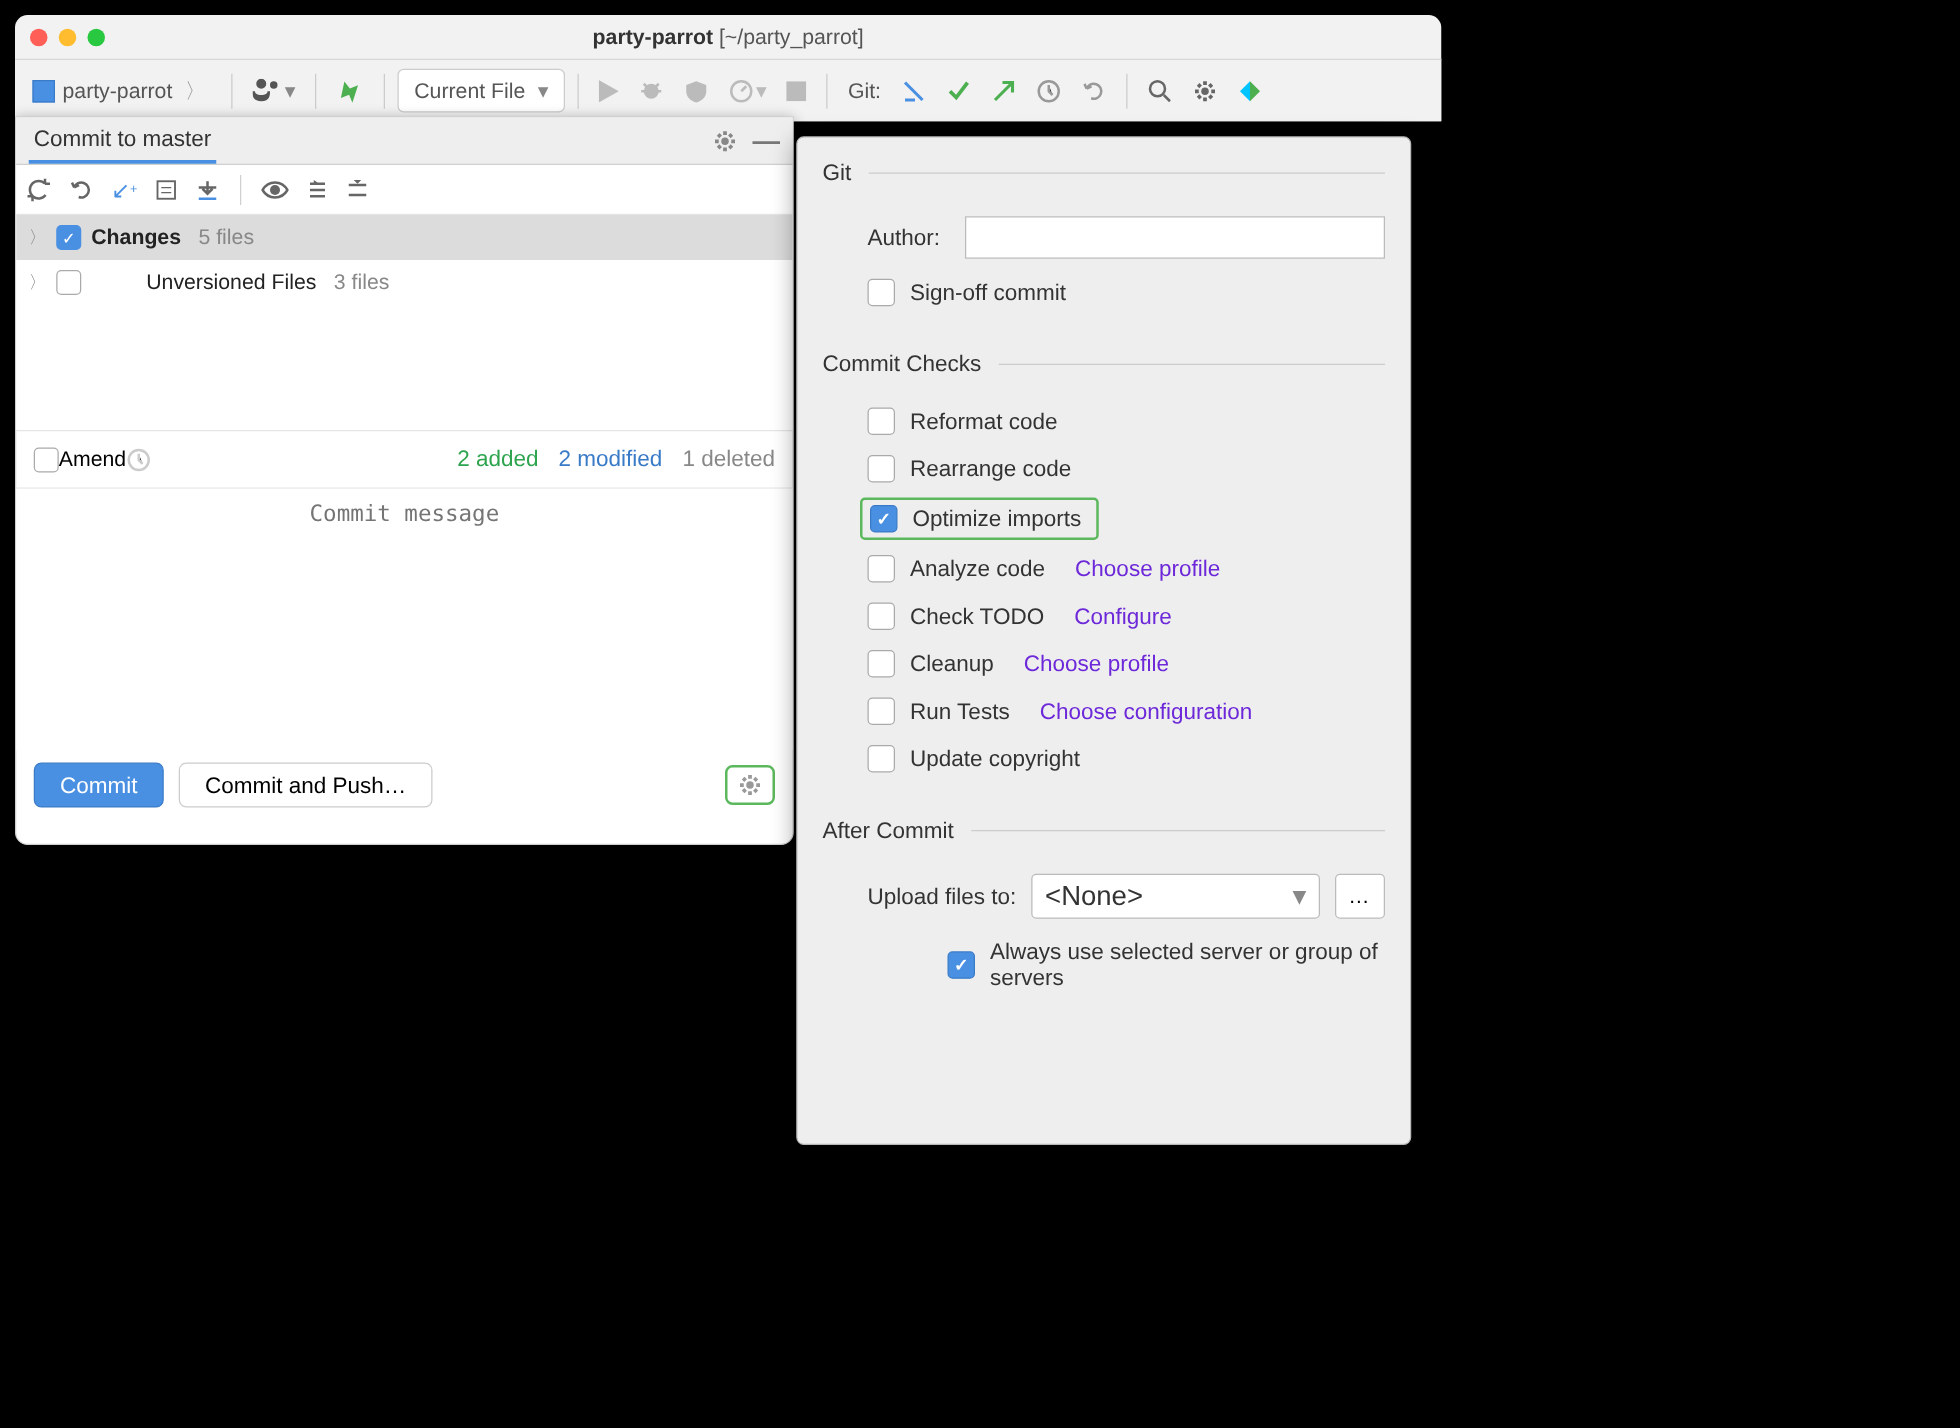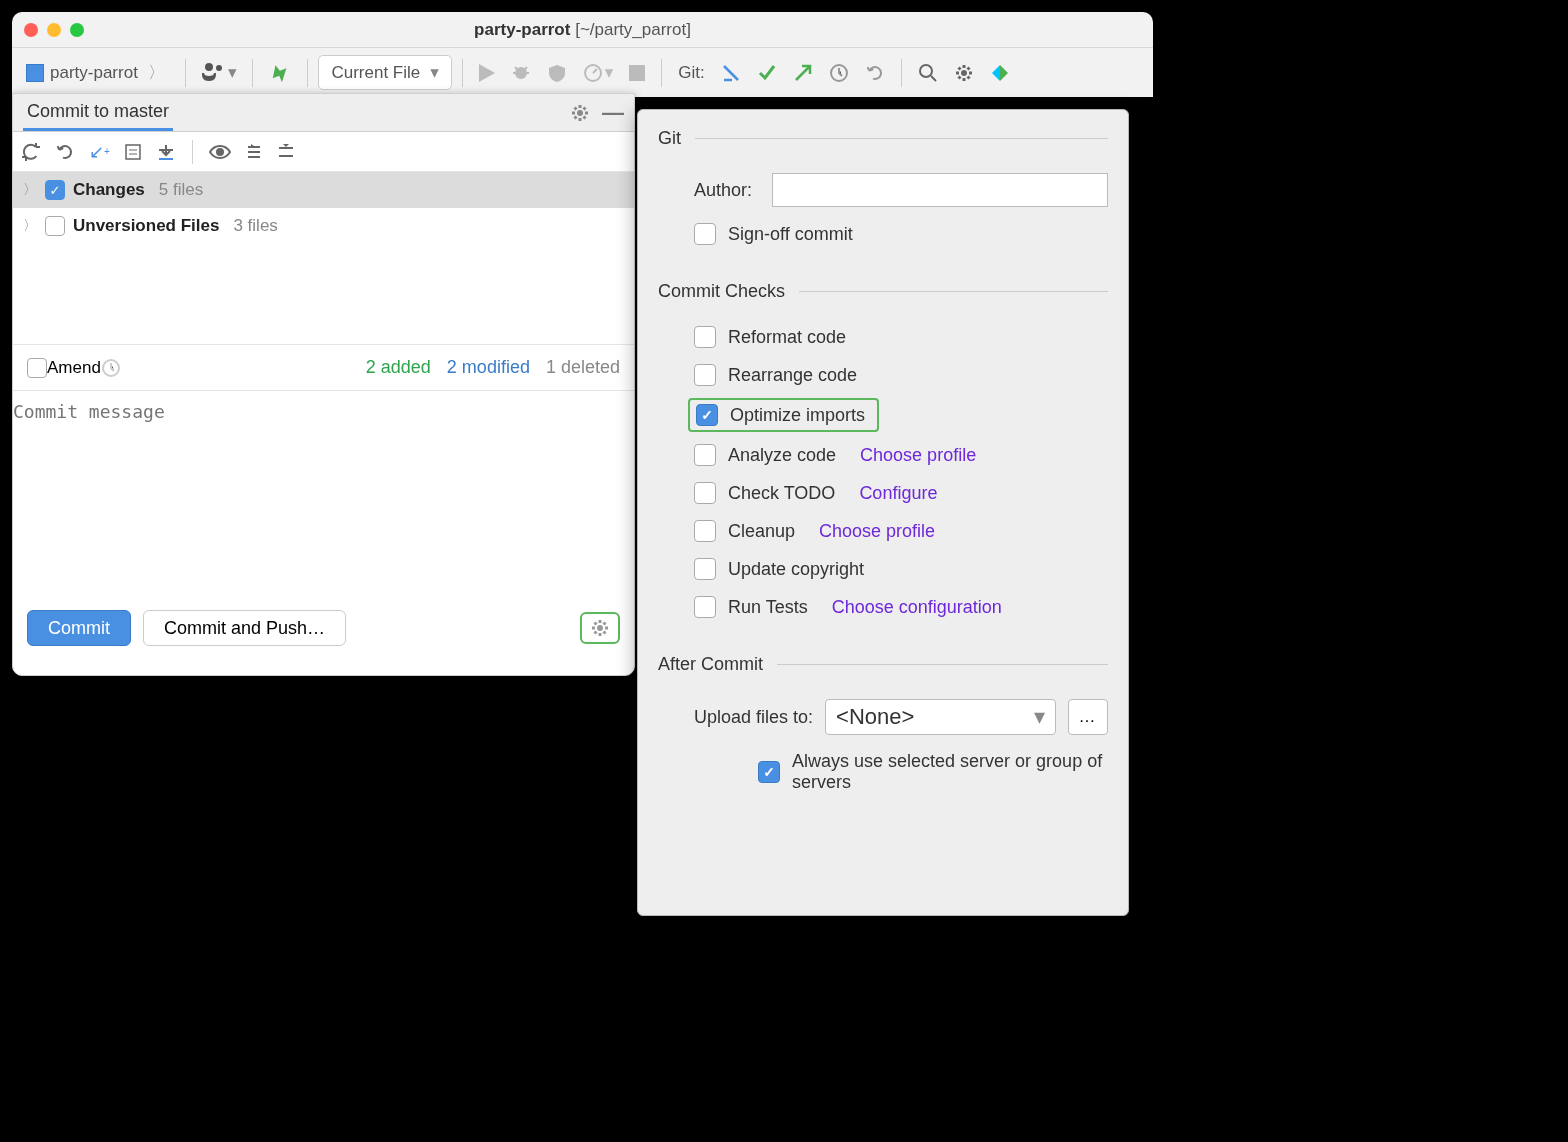--- a/index.html
+++ b/index.html
@@ -33,32 +33,32 @@
   .ptb-icon { color: #666; display: flex; align-items: center; }
   .ptb-sep { width: 1px; height: 24px; background: #d0d0d0; margin: 0 2px; }
   
   .tree { background: #fff; flex: 0 0 auto; }
   .tree-row { height: 36px; display: flex; align-items: center; padding: 0 10px; gap: 8px; }
   .tree-row.sel { background: #dcdcdc; }
   .tree-chev { color: #888; font-size: 14px; width: 14px; }
   .tree-chk { width: 20px; height: 20px; border: 1.5px solid #aaa; border-radius: 4px; display: flex; align-items: center; justify-content: center; }
   .tree-chk.checked { background: #4a90e2; border-color: #4a90e2; color: #fff; font-size: 13px; }
   .tree-label { font-weight: 700; color: #222; }
-  .tree-label.normal { font-weight: 700; }
+  .tree-label.normal { font-weight: 400; margin-left: 44px; }
   .tree-count { color: #888; margin-left: 6px; }
   
   .amend-row { height: 46px; border-top: 1px solid #e5e5e5; display: flex; align-items: center; padding: 0 14px; }
   .stat { font-size: 18px; }
   .stat-added { color: #2ea44f; }
   .stat-modified { color: #3a7bc8; }
   .stat-deleted { color: #888; }
   .amend-row .stats { margin-left: auto; display: flex; gap: 16px; }
   
   .commit-msg { height: 210px; border-top: 1px solid #e5e5e5; }
-  .commit-msg textarea { width: 100%; height: 100%; border: none; outline: none; resize: none; padding: 10px 0; font-family: "SF Mono", Menlo, monospace; font-size: 18px; color: #14532d; }
+  .commit-msg textarea { width: 100%; height: 100%; border: none; outline: none; resize: none; padding: 10px 30px; font-family: "SF Mono", Menlo, monospace; font-size: 18px; color: #14532d; text-align: center; }
   
   .commit-buttons { height: 56px; display: flex; align-items: center; padding: 0 14px; gap: 12px; }
   .btn { height: 36px; padding: 0 20px; border-radius: 6px; font-size: 18px; cursor: pointer; border: 1px solid #ccc; background: #fff; }
   .btn-primary { background: #4a90e2; border-color: #3a7bc8; color: #fff; }
   .gear-highlight { margin-left: auto; border: 2px solid #5cb85c; border-radius: 6px; padding: 4px 8px; color: #888; }
   
   .options-panel { position: absolute; left: 637px; top: 109px; width: 492px; height: 807px; background: #eeeeee; border: 1px solid #b8b8b8; border-radius: 6px; box-shadow: 0 4px 20px rgba(0,0,0,0.4); padding: 18px 20px; }
   
   .section-title { display: flex; align-items: center; gap: 14px; margin-bottom: 16px; }
   .section-title span { font-size: 18px; color: #333; }
@@ -355,26 +355,26 @@
     <span class="chk-label">Check TODO</span>
     <span class="link">Configure</span>
   </div>
   <div class="chk-row">
     <span class="chk"></span>
     <span class="chk-label">Cleanup</span>
     <span class="link">Choose profile</span>
   </div>
   <div class="chk-row">
     <span class="chk"></span>
-    <span class="chk-label">Update copyright</span>
-  </div>
-  <div class="chk-row">
-    <span class="chk"></span>
     <span class="chk-label">Run Tests</span>
     <span class="link">Choose configuration</span>
+  </div>
+  <div class="chk-row">
+    <span class="chk"></span>
+    <span class="chk-label">Update copyright</span>
   </div>
 
   <div class="section-gap"></div>
   <div class="section-title">
     <span>After Commit</span>
       <div class="line"></div>
   </div>
   <div class="upload-row">
     <span class="form-label">Upload files to:</span>
     <div class="select">

